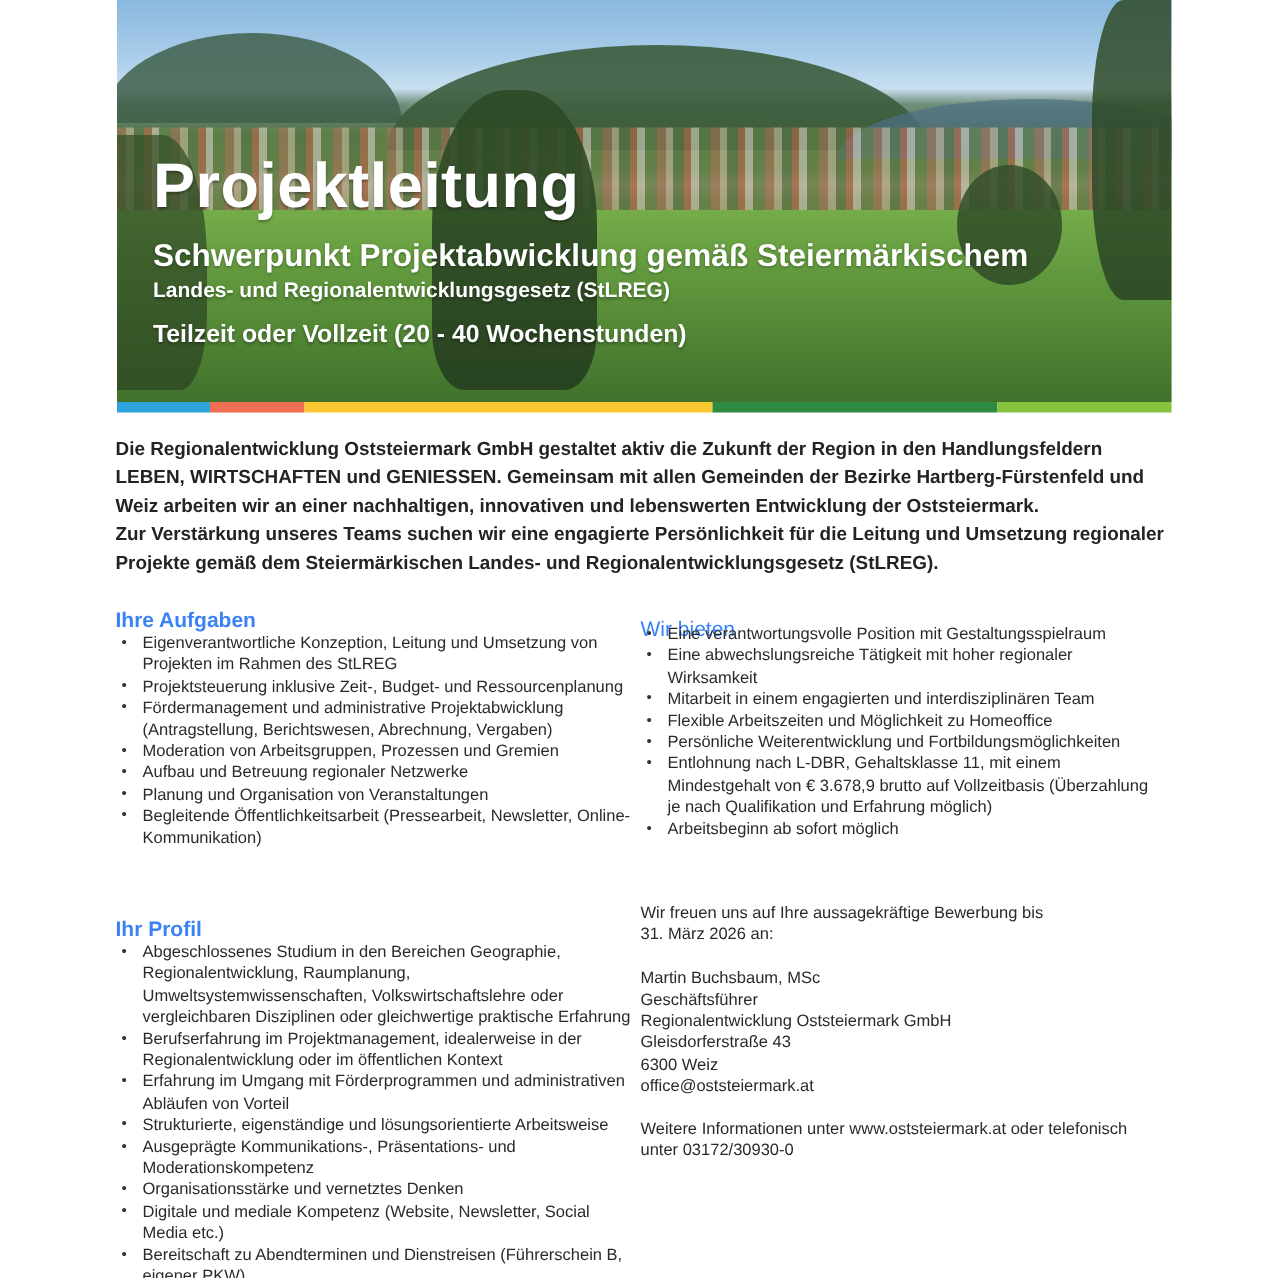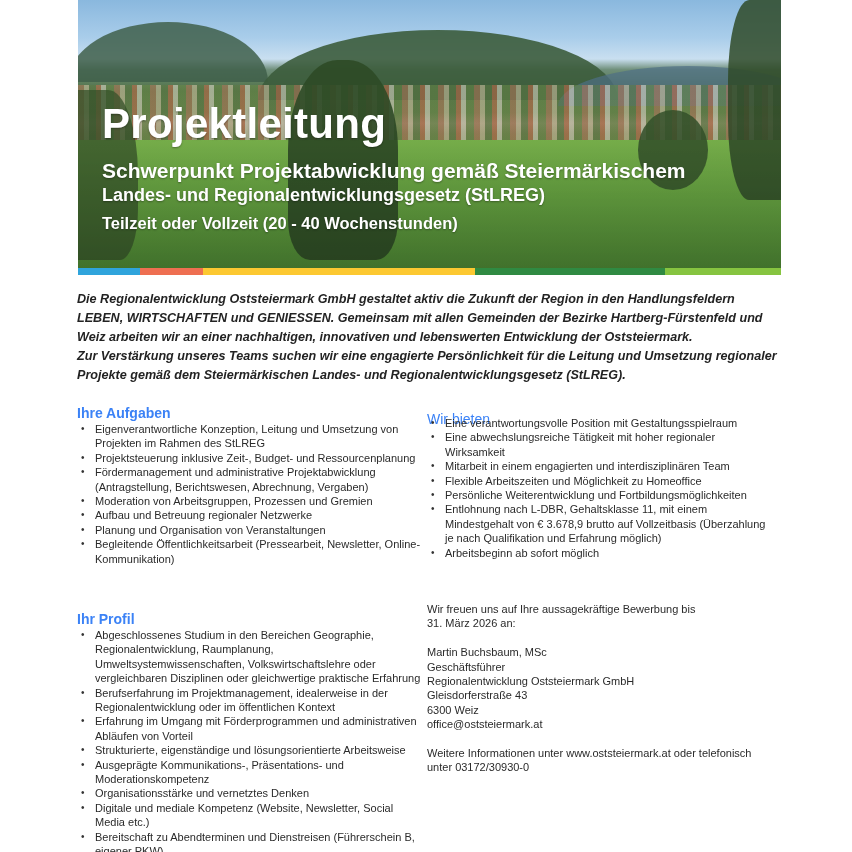--- a/index.html
+++ b/index.html
@@ -15,27 +15,27 @@
   .hero .meadow { position: absolute; left: 0; top: 140px; width: 703px; height: 128px; background: linear-gradient(180deg, #7bb54d 0%, #68a542 40%, #4f8a35 100%); }
   .hero .tree1 { position: absolute; left: 210px; top: 60px; width: 110px; height: 200px; background: #2e4a26; border-radius: 45% 45% 20% 20%; opacity: .9; }
   .hero .tree2 { position: absolute; left: 560px; top: 110px; width: 70px; height: 80px; background: #34512a; border-radius: 50%; opacity: .85; }
   .hero .tree3 { position: absolute; left: 650px; top: 0; width: 53px; height: 200px; background: #2f4a28; border-radius: 40% 0 0 40%; opacity: .85; }
   .hero .tree4 { position: absolute; left: 0; top: 90px; width: 60px; height: 170px; background: #35522a; border-radius: 0 50% 30% 0; opacity: .75; }
   .hero .shade { position: absolute; left: 0; top: 95px; width: 703px; height: 173px; background: linear-gradient(180deg, rgba(0,0,0,0) 0%, rgba(0,0,0,.18) 100%); }
 
   .hero-text { position: absolute; left: 102px; top: 0; width: 670px; color: #ffffff; text-shadow: 0 1px 2px rgba(0,0,0,.35); }
   .hero-title { position: absolute; left: 0; top: 100px; font-size: 42px; font-weight: bold; letter-spacing: 0.3px; white-space: nowrap; }
   .hero-sub1 { position: absolute; left: 0; top: 159px; font-size: 21px; font-weight: bold; white-space: nowrap; }
-  .hero-sub2 { position: absolute; left: 0; top: 185px; font-size: 18px; font-weight: bold; white-space: nowrap; }
+  .hero-sub2 { position: absolute; left: 0; top: 185px; font-size: 14px; font-weight: bold; white-space: nowrap; }
   .hero-sub3 { position: absolute; left: 0; top: 214px; font-size: 16.5px; font-weight: bold; white-space: nowrap; }
 
   .colorbar { position: absolute; left: 78px; top: 268px; width: 703px; height: 7px; display: flex; }
   .colorbar div { height: 100%; }
 
-  .intro { position: absolute; left: 77px; top: 290px; width: 700px; font-size: 12.6px; font-weight: bold; line-height: 19px; color: #232323; font-style: italic; }
+  .intro { position: absolute; left: 77px; top: 290px; width: 700px; font-size: 12.6px; font-weight: bold; line-height: 19px; color: #232323; }
   .intro p { margin: 0; white-space: nowrap; }
 
   .section-title { position: absolute; font-size: 14px; color: #3b82f6; font-weight: normal; }
   .section-title.bold { font-weight: bold; }
   ul.blist { position: absolute; margin: 0; padding: 0; list-style: none; font-size: 11px; line-height: 14.4px; color: #2a2a2a; }
   ul.blist li { position: relative; padding-left: 18px; }
   ul.blist li::before { content: "\2022"; position: absolute; left: 4px; top: 0; font-size: 10px; color: #333; }
 
   .contact { position: absolute; left: 427px; top: 602px; width: 350px; font-size: 11px; line-height: 14.4px; color: #2a2a2a; }
   .contact p { margin: 0; }

